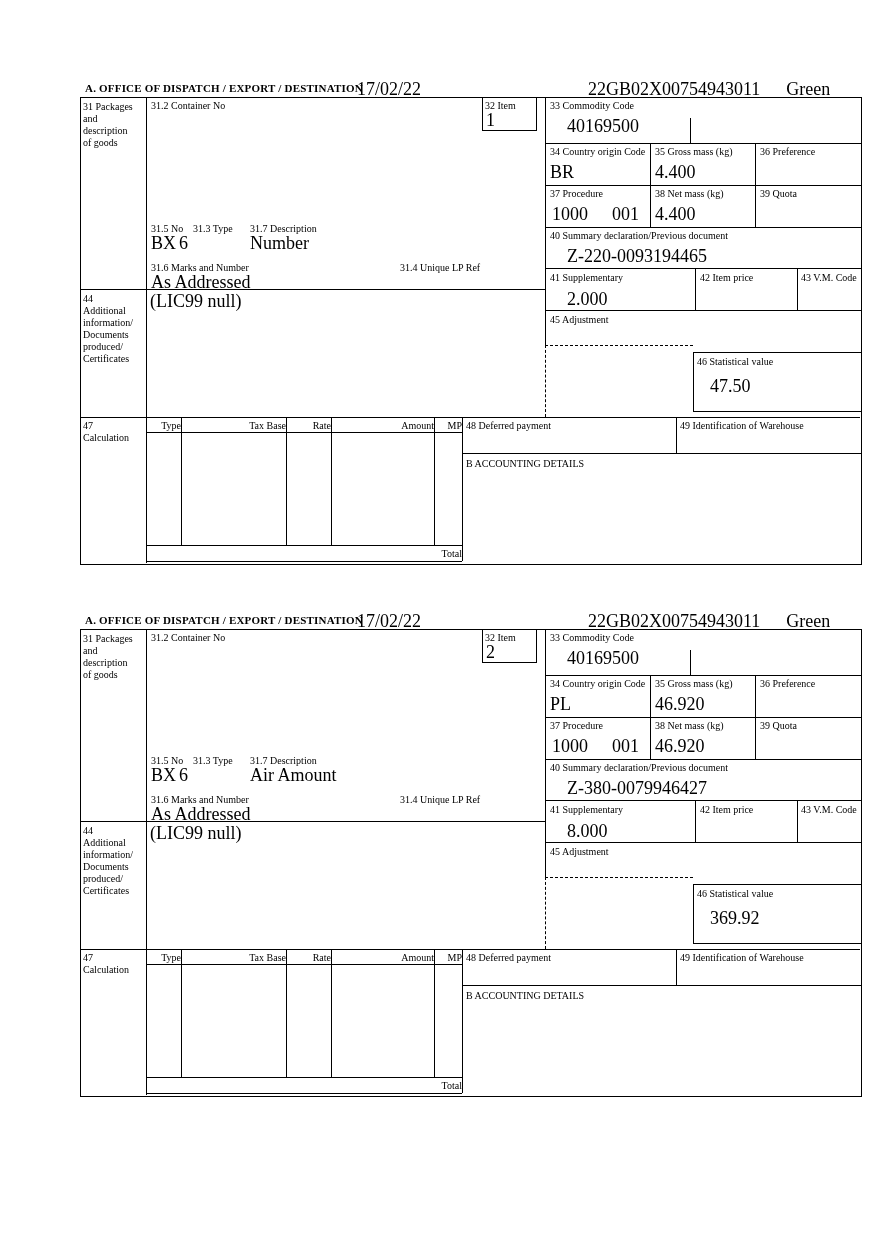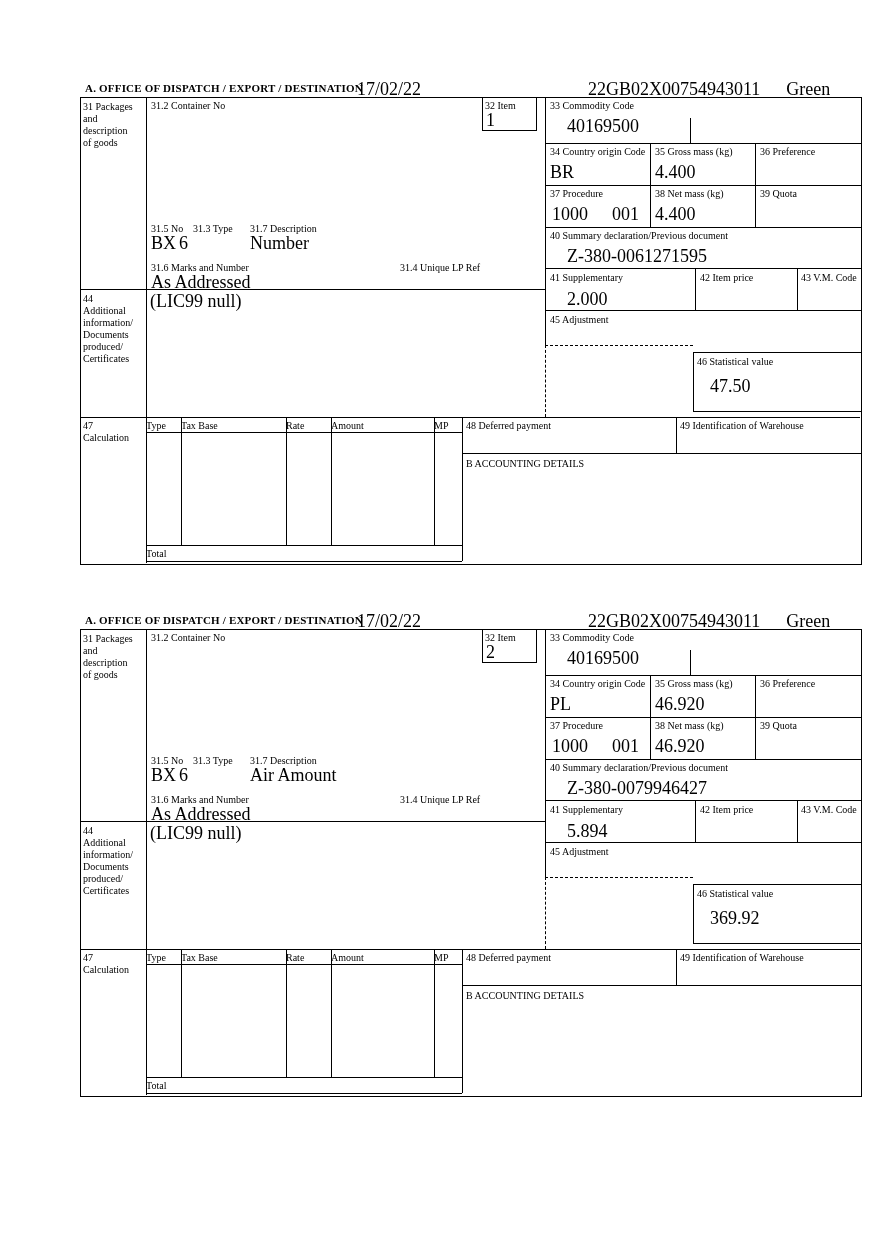--- a/index.html
+++ b/index.html
@@ -5,21 +5,21 @@
   html,body{margin:0;padding:0;background:#ffffff;}
   #page{position:relative;width:882px;height:1250px;background:#fff;overflow:hidden;
         font-family:"Liberation Serif", serif;color:#000;}
   .sheet{position:absolute;left:80px;width:782px;height:486px;}
   .abs{position:absolute;}
   .lbl{font-size:10px;line-height:1.2;}
   .val{font-size:18px;line-height:1.1;}
   .hdrlbl{font-size:11px;font-weight:bold;letter-spacing:.2px;}
   .b{font-weight:normal;}
   .ml{white-space:pre-line;}
-  .tc{text-align:left;}
+  .tc{text-align:right;}
   .outer{border:1px solid #000;}
   .vl{width:0;border-left:1px solid #000;}
   .hl{height:0;border-top:1px solid #000;}
   .dashv{width:0;border-left:1px dashed #000;}
   .dashh{height:0;border-top:1px dashed #000;}
   .gap{margin-left:26px;}
   .gap2{margin-left:24px;}
 </style>
 </head>
 <body>
@@ -78,21 +78,21 @@
     <div class="abs val" style="left:470px;top:83px">BR</div>
     <div class="abs val" style="left:575px;top:83px">4.400</div>
     <div class="abs lbl" style="left:470px;top:108px">37 Procedure</div>
     <div class="abs lbl" style="left:575px;top:108px">38 Net mass (kg)</div>
     <div class="abs lbl" style="left:680px;top:108px">39 Quota</div>
     <div class="abs val" style="left:472px;top:125px">
       <span>1000</span><span class="gap2">001</span>
     </div>
     <div class="abs val" style="left:575px;top:125px">4.400</div>
     <div class="abs lbl" style="left:470px;top:150px">40 Summary declaration/Previous document</div>
-    <div class="abs val" style="left:487px;top:167px">Z-380-0061271595</div>
+    <div class="abs val" style="left:487px;top:167px">Z-220-0093194465</div>
     <div class="abs lbl" style="left:71px;top:143px">31.5 No</div>
     <div class="abs lbl" style="left:113px;top:143px">31.3 Type</div>
     <div class="abs lbl" style="left:170px;top:143px">31.7 Description</div>
     <div class="abs val" style="left:71px;top:154px">BX</div>
     <div class="abs val" style="left:99px;top:154px">6</div>
     <div class="abs val" style="left:170px;top:154px">Number</div>
     <div class="abs lbl" style="left:71px;top:182px">31.6 Marks and Number</div>
     <div class="abs lbl" style="left:320px;top:182px">31.4 Unique LP Ref</div>
     <div class="abs val" style="left:71px;top:193px">As Addressed</div>
     <div class="abs lbl" style="left:470px;top:192px">41 Supplementary</div>
@@ -187,21 +187,21 @@
     <div class="abs lbl" style="left:170px;top:143px">31.7 Description</div>
     <div class="abs val" style="left:71px;top:154px">BX</div>
     <div class="abs val" style="left:99px;top:154px">6</div>
     <div class="abs val" style="left:170px;top:154px">Air Amount</div>
     <div class="abs lbl" style="left:71px;top:182px">31.6 Marks and Number</div>
     <div class="abs lbl" style="left:320px;top:182px">31.4 Unique LP Ref</div>
     <div class="abs val" style="left:71px;top:193px">As Addressed</div>
     <div class="abs lbl" style="left:470px;top:192px">41 Supplementary</div>
     <div class="abs lbl" style="left:620px;top:192px">42 Item price</div>
     <div class="abs lbl" style="left:721px;top:192px">43 V.M. Code</div>
-    <div class="abs val" style="left:487px;top:210px">5.894</div>
+    <div class="abs val" style="left:487px;top:210px">8.000</div>
     <div class="abs lbl ml" style="left:3px;top:213px;width:62px">44
 Additional
 information/
 Documents
 produced/
 Certificates</div>
     <div class="abs val" style="left:70px;top:212px">(LIC99 null)</div>
     <div class="abs lbl" style="left:470px;top:234px">45 Adjustment</div>
     <div class="abs lbl" style="left:617px;top:276px">46 Statistical value</div>
     <div class="abs val" style="left:630px;top:297px">369.92</div>

